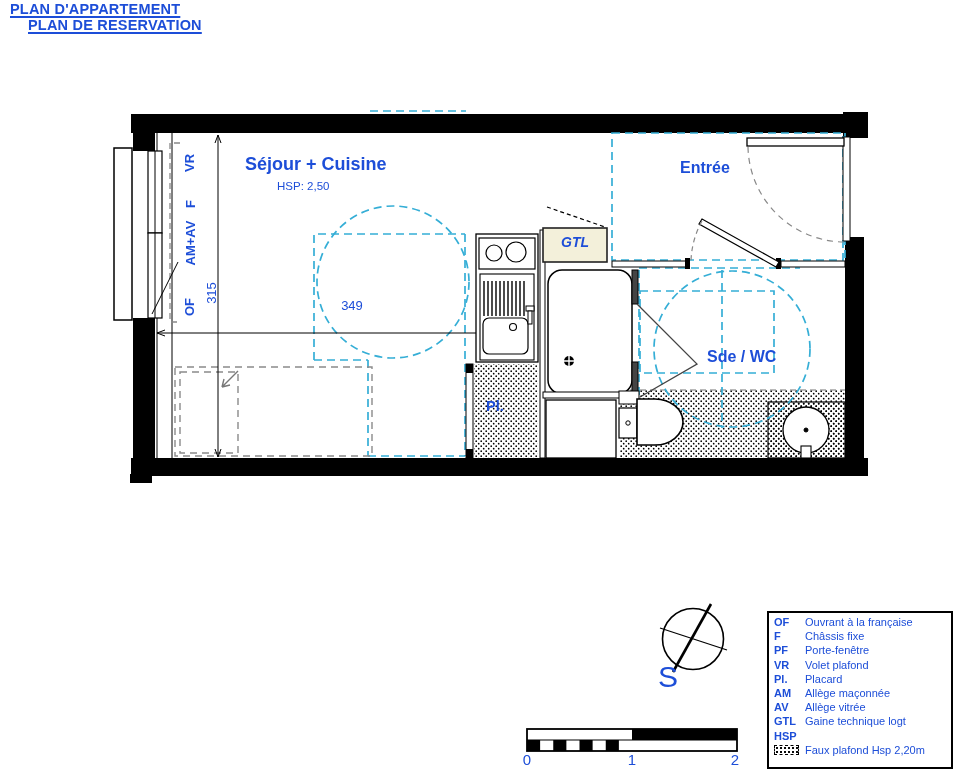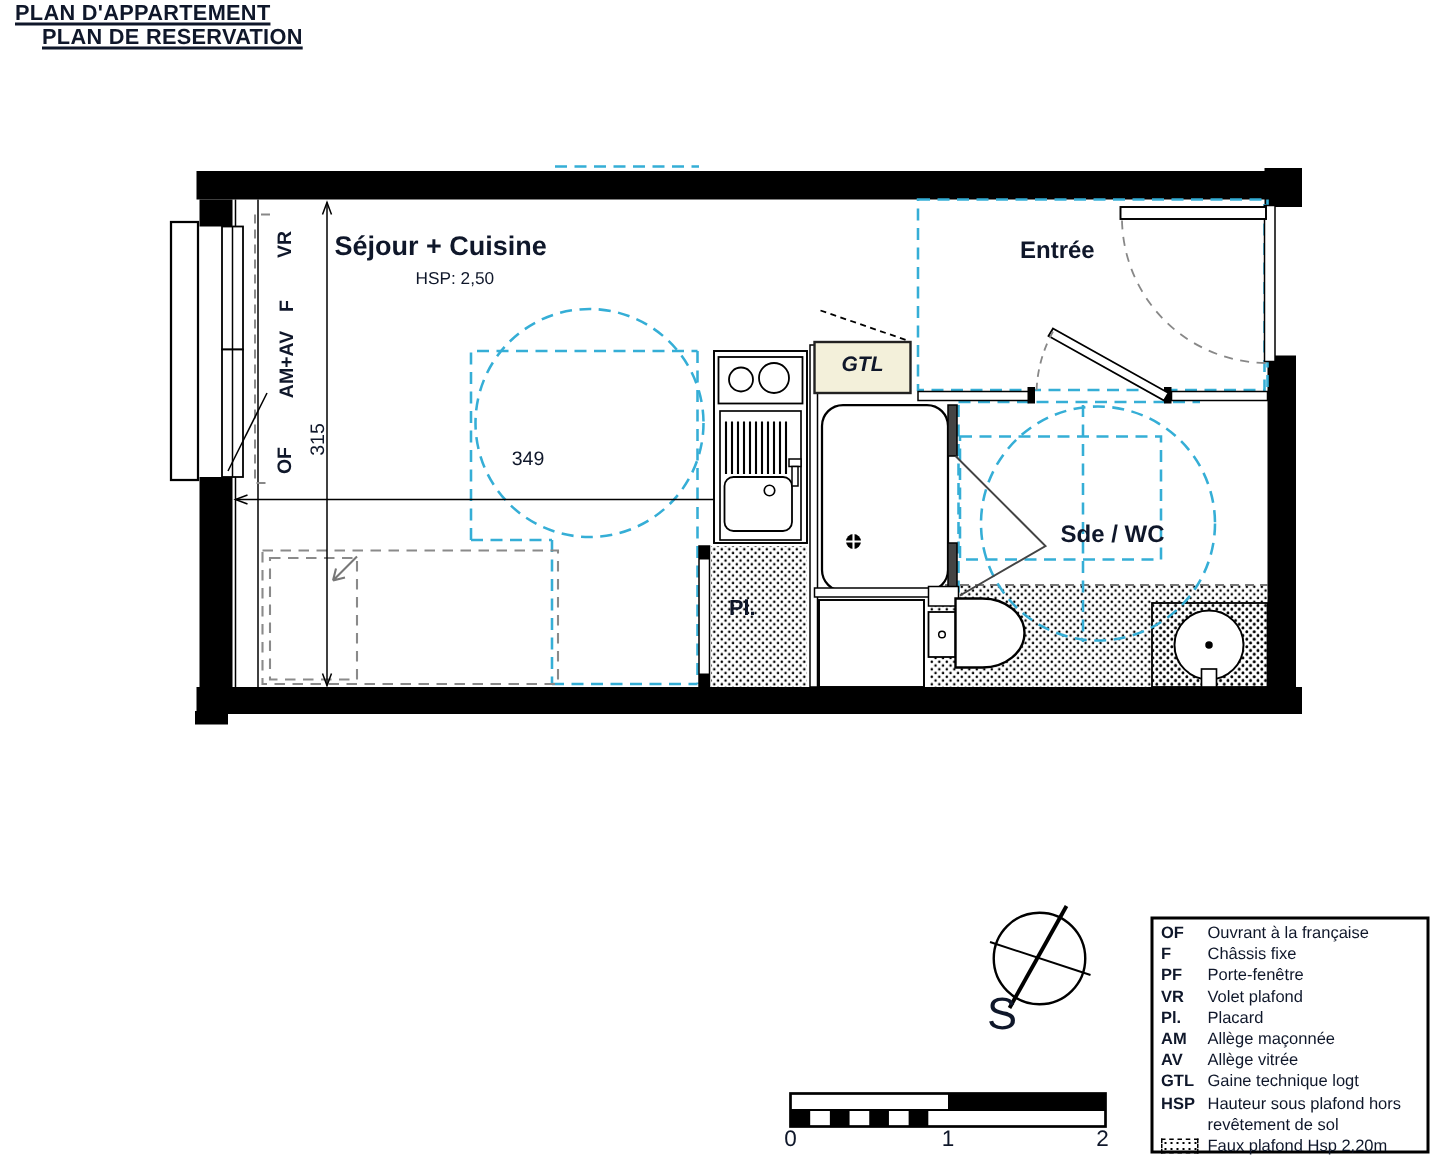--- a/index.html
+++ b/index.html
@@ -1,17 +1,17 @@
 <!DOCTYPE html>
 <html><head>
 <meta charset="utf-8">
 <style>
   html,body{margin:0;padding:0;background:#fff;}
   #stage{position:relative;width:960px;height:776px;background:#fff;overflow:hidden;
-         font-family:"Liberation Sans", sans-serif;color:#0f172a;}
+         font-family:"Liberation Sans", sans-serif;color:#1d4ed8;}
   #plan-svg{position:absolute;left:0;top:0;}
   .abs{position:absolute;white-space:nowrap;}
   .title{font-size:14.5px;font-weight:bold;text-decoration:underline;
          text-decoration-thickness:1.6px;text-underline-offset:2px;letter-spacing:.2px;}
   .room{font-weight:bold;}
   .vlabel{position:absolute;width:70px;height:14px;display:flex;align-items:center;
           justify-content:center;transform:rotate(-90deg);font-size:13px;font-weight:bold;}
   .vdim{position:absolute;width:70px;height:14px;display:flex;align-items:center;
         justify-content:center;transform:rotate(-90deg);font-size:13px;}
   .dim{font-size:13px;}
@@ -169,21 +169,21 @@
       <rect x="553.25" y="740" width="13.125" height="11" fill="#000"></rect>
       <rect x="579.5" y="740" width="13.125" height="11" fill="#000"></rect>
       <rect x="605.75" y="740" width="13.125" height="11" fill="#000"></rect>
       <line x1="527" y1="740" x2="737" y2="740" stroke="#000" stroke-width="1.2"></line>
     </g>
   </svg>
 
   <div class="abs title" style="left:10px;top:1px;">PLAN D'APPARTEMENT</div>
   <div class="abs title" style="left:28px;top:17px;">PLAN DE RESERVATION</div>
 
-  <div class="abs room" style="left:223px;top:154px;font-size:18px;">Séjour + Cuisine</div>
+  <div class="abs room" style="left:245px;top:154px;font-size:18px;">Séjour + Cuisine</div>
   <div class="abs" style="left:277px;top:180px;font-size:11.5px;">HSP: 2,50</div>
   <div class="abs room" style="left:680px;top:159px;font-size:16px;">Entrée</div>
   <div class="abs room" style="left:707px;top:348px;font-size:16px;">Sde / WC</div>
   <div class="abs room" style="left:486px;top:398px;font-size:14.5px;">Pl.</div>
   <div class="abs" style="left:543px;top:234px;width:64px;text-align:center;font-style:italic;font-weight:600;font-size:14px;">GTL</div>
 
   <div class="vlabel" style="left:154px;top:156px;">VR</div>
   <div class="vlabel" style="left:155px;top:197px;">F</div>
   <div class="vlabel" style="left:155px;top:236px;">AM+AV</div>
   <div class="vlabel" style="left:154px;top:300px;">OF</div>
@@ -225,21 +225,20 @@
     <div class="lrow">
         <span class="labbr">AV</span>
         <span class="ldesc">Allège vitrée</span>
       </div>
     <div class="lrow">
         <span class="labbr">GTL</span>
         <span class="ldesc">Gaine technique logt</span>
       </div>
     <div class="lrow">
         <span class="labbr">HSP</span>
-        <span class="ldesc">Hauteur sous plafond hors revêtement de sol</span>
       </div>
     <div class="lrow">
         <span class="labbr"><span class="swatch"></span></span>
         <span class="ldesc">Faux plafond Hsp 2,20m</span>
       </div>
   </div>
 
 </div>
 
 </body></html>

